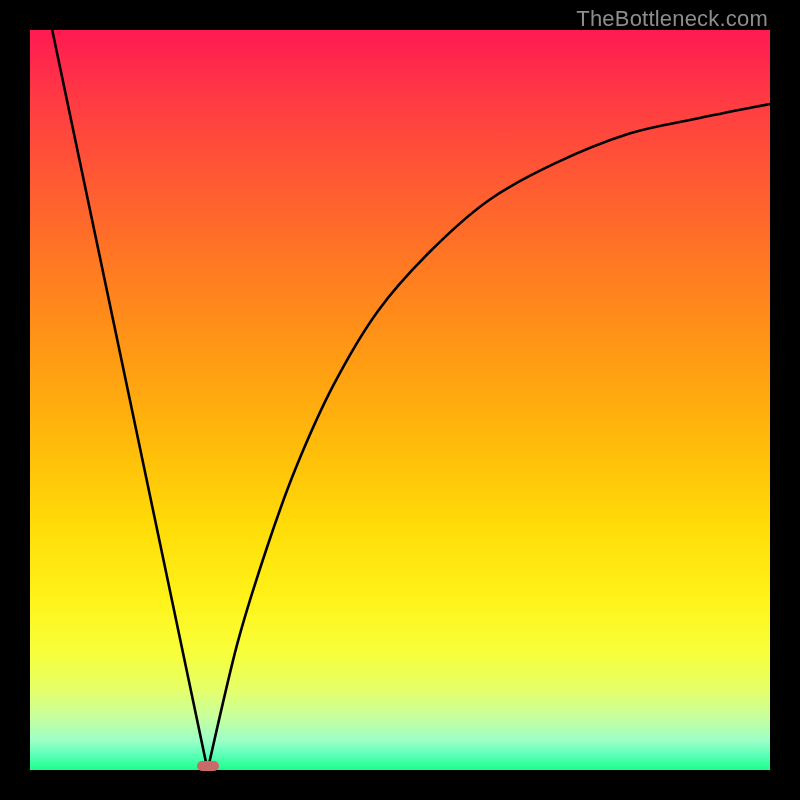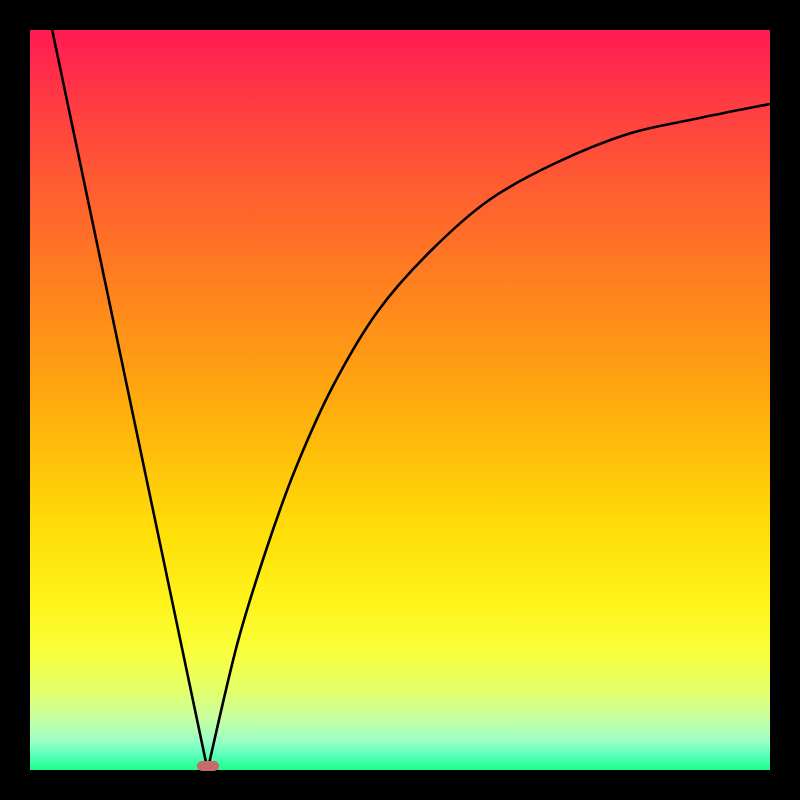--- a/index.html
+++ b/index.html
@@ -62,19 +62,20 @@
     height: 10px;
     border-radius: 5px;
     background: #c86a6a;
     transform: translate(-50%, -50%);
   }
 </style>
 </head>
 <body>
 
 <div class="frame">
+  <div class="watermark">TheBottleneck.com</div>
   <div class="plot-area">
     <svg class="curve" viewBox="0 0 740 740" preserveAspectRatio="none">
       <path id="curve-path" fill="none" stroke="#000" stroke-width="2.6" stroke-linejoin="round" stroke-linecap="round" d="M 22.2 0 L 177.6 740 L 177.6 740 C 182.53333333333333 719.0333333333333 197.33333333333334 651.1999999999999 207.20000000000002 614.1999999999999 C 217.0666666666667 577.1999999999999 226.93333333333334 547.6 236.8 518 C 246.66666666666669 488.40000000000003 255.29999999999998 463.7333333333334 266.4 436.6000000000001 C 277.5 409.46666666666675 289.8333333333333 381.1 303.4 355.2 C 316.96666666666664 329.29999999999995 331.7666666666666 303.4 347.79999999999995 281.2 C 363.8333333333333 259 381.1 240.50000000000003 399.6 222.00000000000003 C 418.1 203.50000000000003 437.83333333333337 185 458.8 170.2 C 479.76666666666665 155.39999999999998 501.96666666666664 144.30000000000004 525.4 133.20000000000005 C 548.8333333333334 122.10000000000005 575.9666666666667 111.00000000000001 599.4000000000001 103.60000000000001 C 622.8333333333335 96.2 642.5666666666667 93.73333333333333 666 88.8 C 689.4333333333333 83.86666666666666 727.6666666666666 76.46666666666665 740 73.99999999999999"></path>
     </svg>
     <div id="marker" class="marker" style="left: 177.6px; top: 736.3px; background: rgb(200, 106, 106);"></div>
   </div>
 </div>
 
 </body></html>

